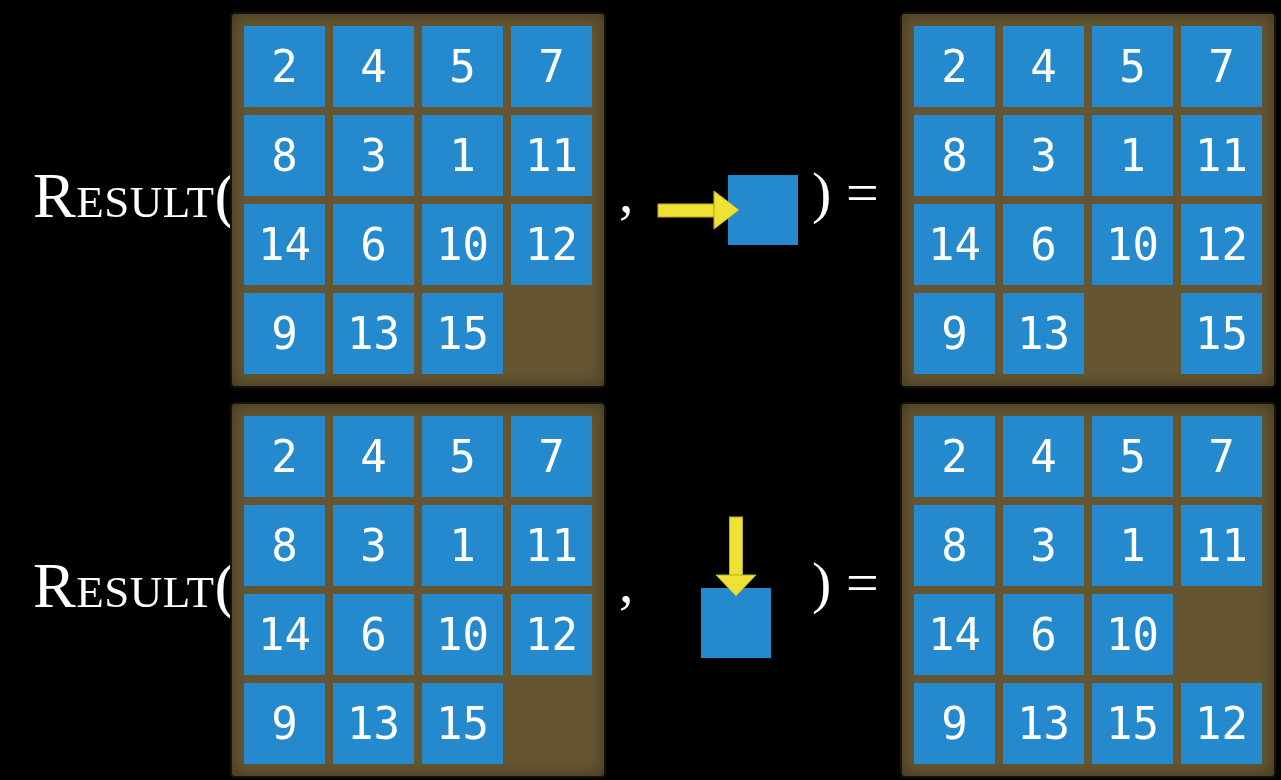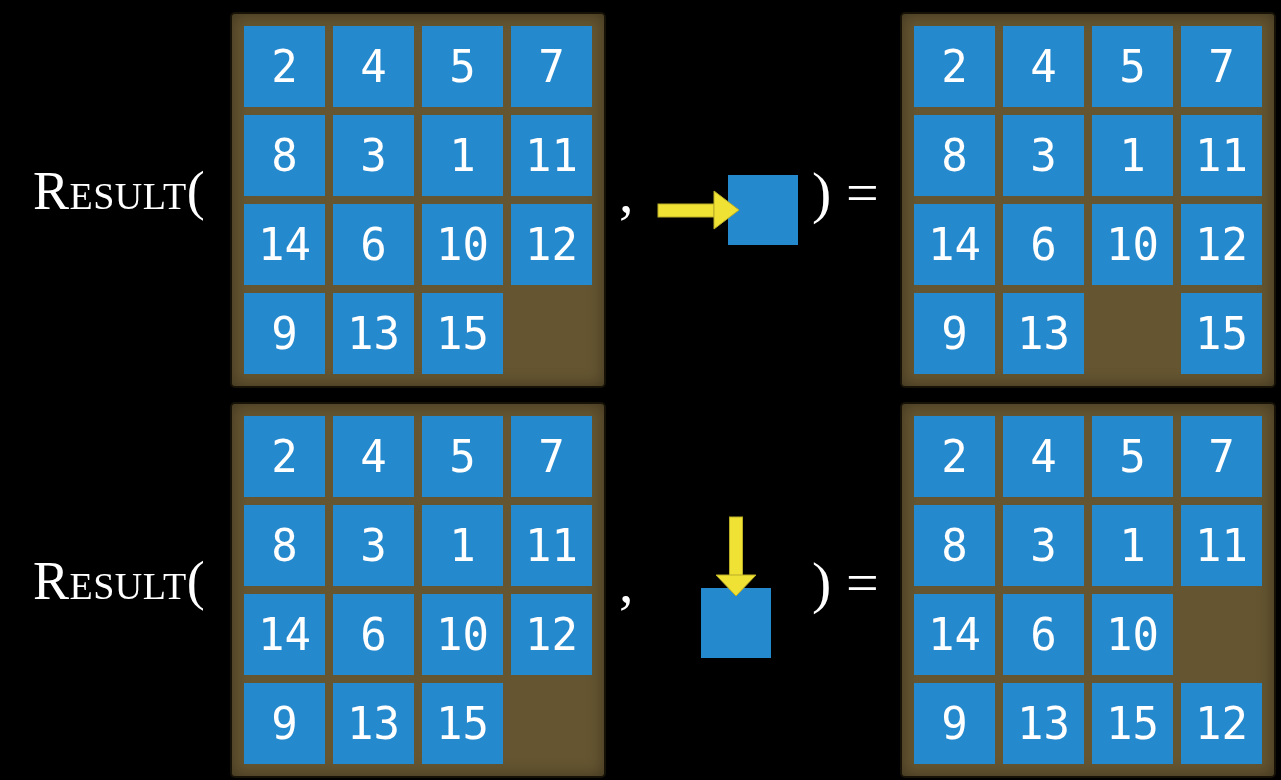--- a/index.html
+++ b/index.html
@@ -8,21 +8,21 @@
     position:relative;
     width:1281px;height:780px;
     background:var(--background,#000);
     overflow:hidden;
   }
   .abs{position:absolute;}
 
   
   .func-label{
     font-family:"Liberation Serif",serif;
-    font-size:54px;
+    font-size:64px;
     font-variant:small-caps;
     color:var(--number-white,#fff);
     line-height:1;
     letter-spacing:.5px;
     white-space:nowrap;
   }
   .punct{
     font-family:"Liberation Serif",serif;
     font-size:58px;
     color:var(--number-white,#fff);

